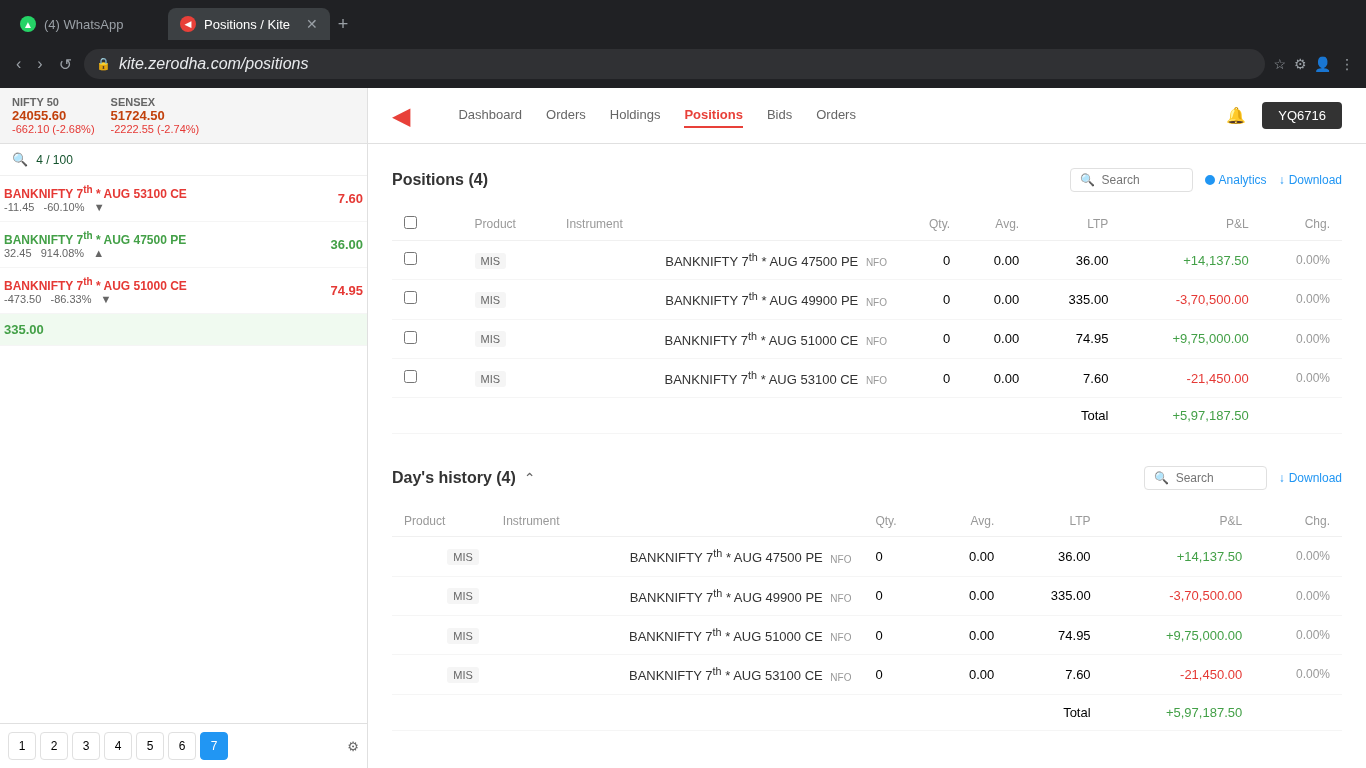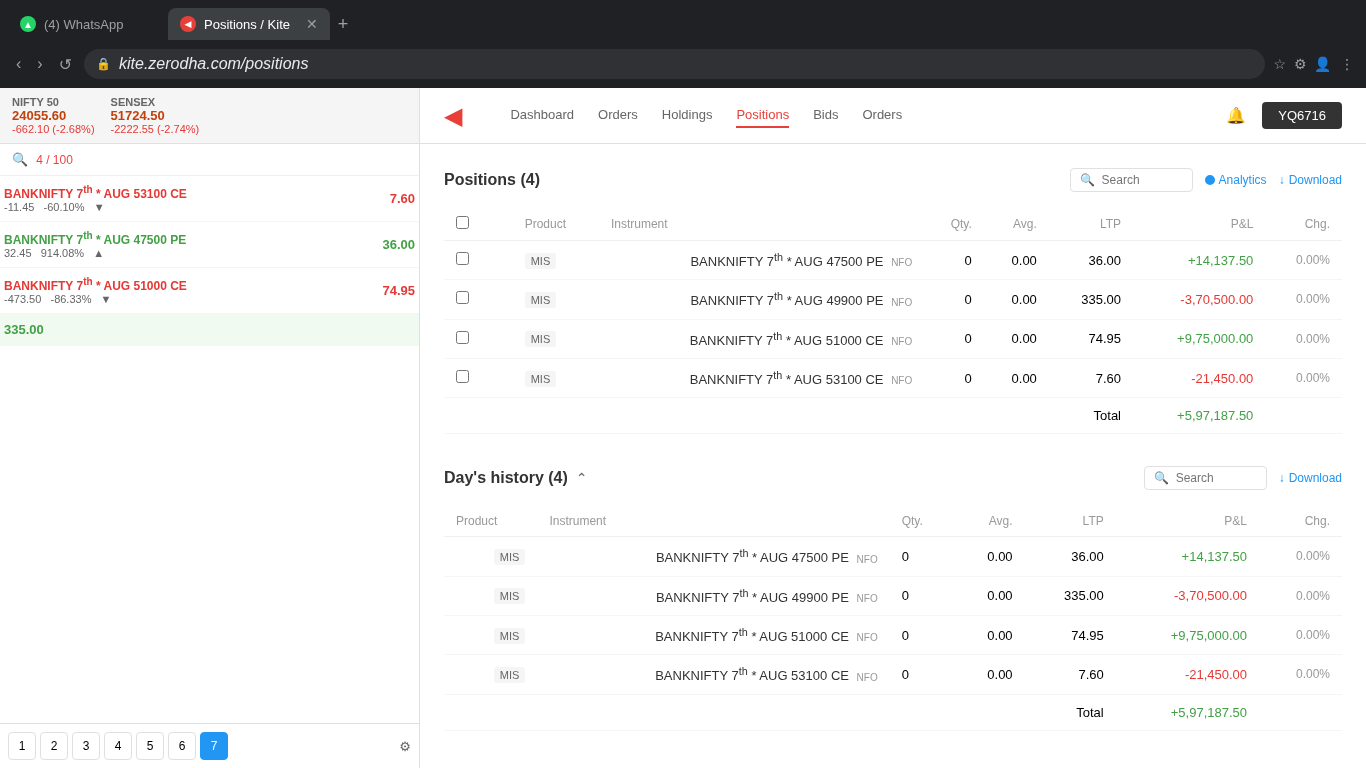--- a/index.html
+++ b/index.html
@@ -17,29 +17,29 @@
     .nav-bar { display: flex; align-items: center; padding: 8px 12px; height: 48px; gap: 8px; }
     .nav-btn { color: #9aa0a6; background: none; border: none; cursor: pointer; font-size: 16px; padding: 4px; }
     .address-bar { flex: 1; background: #303134; border-radius: 20px; padding: 6px 12px; color: #e8eaed; font-size: 13px; display: flex; align-items: center; gap: 8px; }
     .address-text { color: #e8eaed; font-size: 16px; font-style: italic; }
     .nav-actions { display: flex; gap: 8px; align-items: center; color: #9aa0a6; font-size: 14px; }
 
     
     .app-container { display: flex; height: calc(768px - 88px); }
 
     
-    .sidebar { width: 420px; border-right: 1px solid #e0e0e0; display: flex; flex-direction: column; }
+    .sidebar { width: 368px; border-right: 1px solid #e0e0e0; display: flex; flex-direction: column; }
     .sidebar-ticker { background: #f5f5f5; padding: 8px 12px; display: flex; gap: 16px; font-size: 12px; border-bottom: 1px solid #e0e0e0; }
     .ticker-item { display: flex; flex-direction: column; }
     .ticker-name { color: #666; font-size: 11px; font-weight: 600; }
     .ticker-price { color: #c2410c; font-weight: 700; font-size: 13px; }
     .ticker-change.red { color: #e53935; font-size: 11px; }
     .sidebar-search { padding: 8px 12px; border-bottom: 1px solid #f0f0f0; display: flex; align-items: center; gap: 8px; }
     .sidebar-search input { border: none; outline: none; flex: 1; font-size: 13px; color: #666; background: transparent; }
-    .search-count { color: #ef4444; font-size: 12px; }
+    .search-count { color: #14532d; font-size: 12px; }
     .sidebar-list { flex: 1; overflow-y: auto; }
     .sidebar-item { padding: 8px 4px; border-bottom: 1px solid #f5f5f5; display: flex; justify-content: space-between; align-items: center; cursor: pointer; }
     .instrument-name { font-size: 12px; font-weight: 600; }
     .instrument-details { font-size: 11px; color: #666; }
     .pnl-info { text-align: right; }
     .pnl-value { font-size: 13px; font-weight: 600; }
     .pnl-value.red { color: #e53935; }
     .pnl-value.green { color: #43a047; }
     .sidebar-pagination { display: flex; align-items: center; justify-content: center; gap: 4px; padding: 8px; border-top: 1px solid #e0e0e0; }
     .page-btn { width: 28px; height: 28px; border: 1px solid #e0e0e0; background: #fff; border-radius: 4px; cursor: pointer; font-size: 12px; display: flex; align-items: center; justify-content: center; }
@@ -47,21 +47,21 @@
     .page-gear { margin-left: auto; color: #666; cursor: pointer; }
 
     
     .main-content { flex: 1; overflow-y: auto; background: #fff; padding: 0; }
 
     
     .kite-nav { display: flex; align-items: center; padding: 0 24px; height: 56px; border-bottom: 1px solid #e0e0e0; gap: 32px; }
     .kite-logo { color: #e84039; font-size: 24px; margin-right: 16px; }
     .kite-nav-links { display: flex; gap: 24px; }
     .kite-nav-link { color: #666; font-size: 13px; text-decoration: none; cursor: pointer; padding: 4px 0; }
-    .kite-nav-link.active { color: #e84039; border-bottom: 2px solid #e84039; }
+    .kite-nav-link.active { color: #e84039; border-bottom: 2px solid #e84039; font-weight: bold; }
     .kite-nav-right { margin-left: auto; display: flex; align-items: center; gap: 16px; }
     .kite-user-btn { background: #333; color: white; border: none; border-radius: 4px; padding: 6px 16px; font-size: 13px; cursor: pointer; }
 
     
     .positions-section { padding: 24px 24px 16px; }
     .section-header { display: flex; align-items: center; margin-bottom: 16px; }
     .section-title { font-size: 16px; font-weight: 600; color: #333; }
     .section-actions { margin-left: auto; display: flex; align-items: center; gap: 12px; }
     .search-box { display: flex; align-items: center; border: 1px solid #e0e0e0; border-radius: 4px; padding: 4px 10px; gap: 6px; }
     .search-box input { border: none; outline: none; font-size: 12px; width: 100px; }

